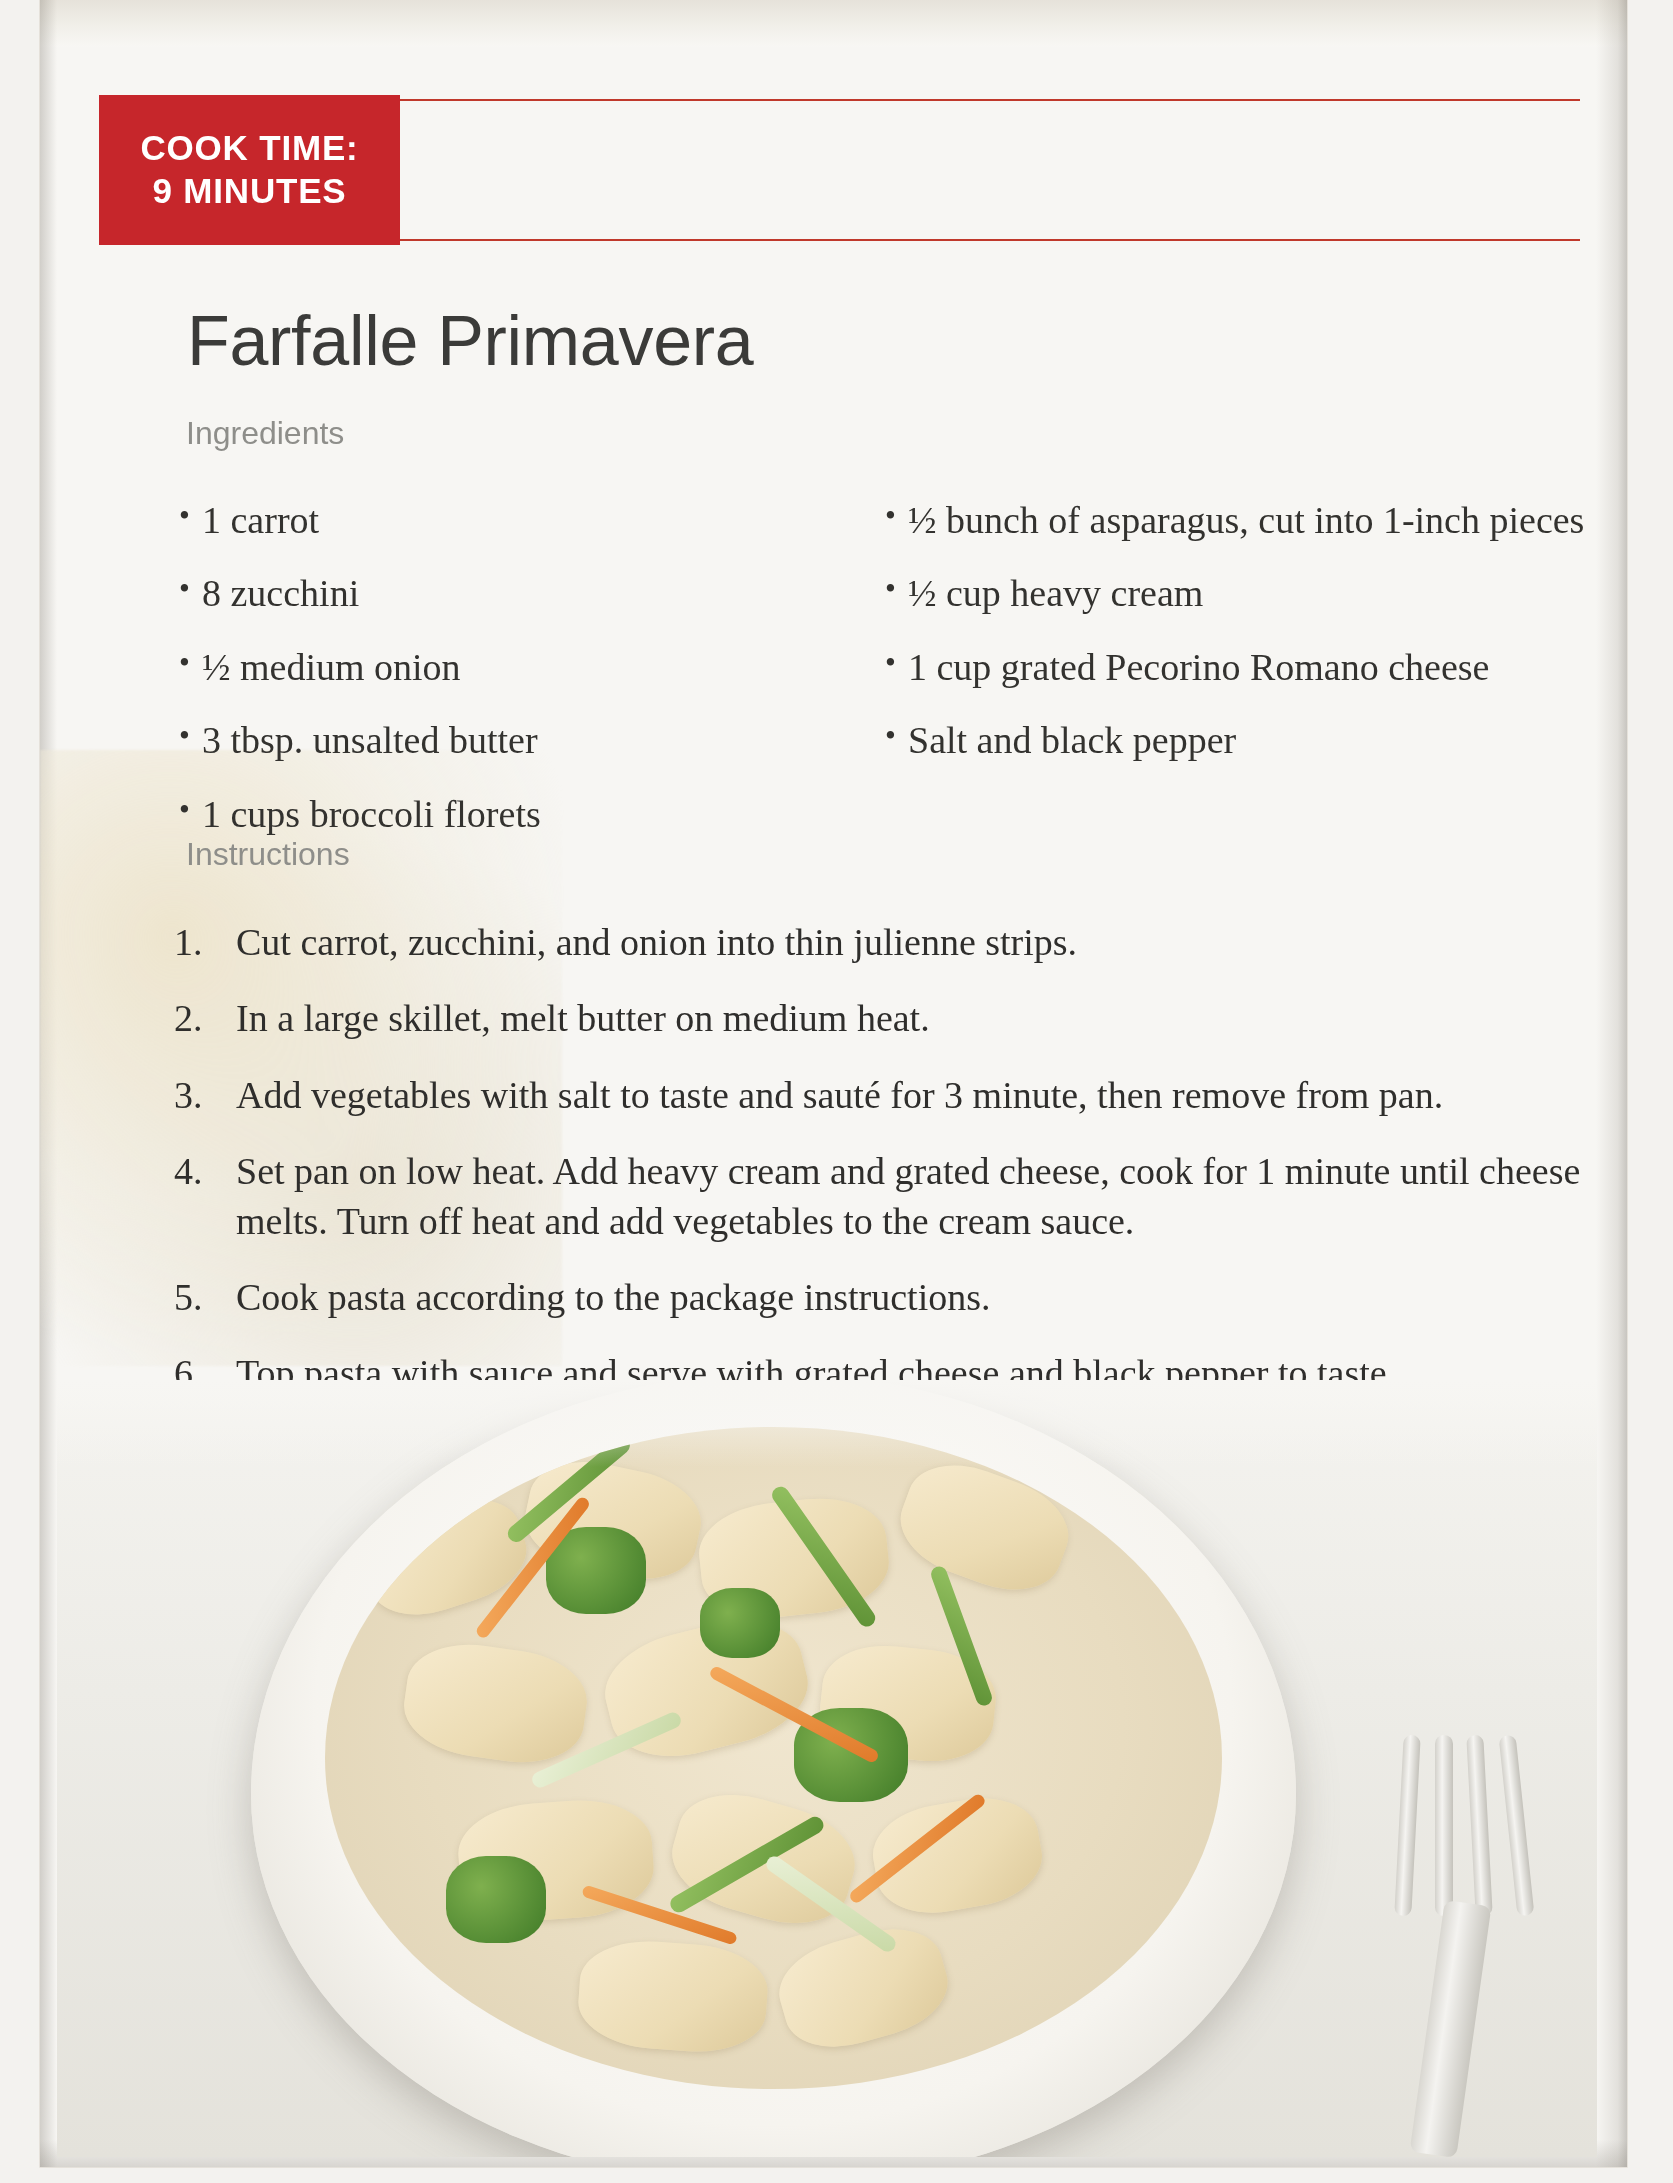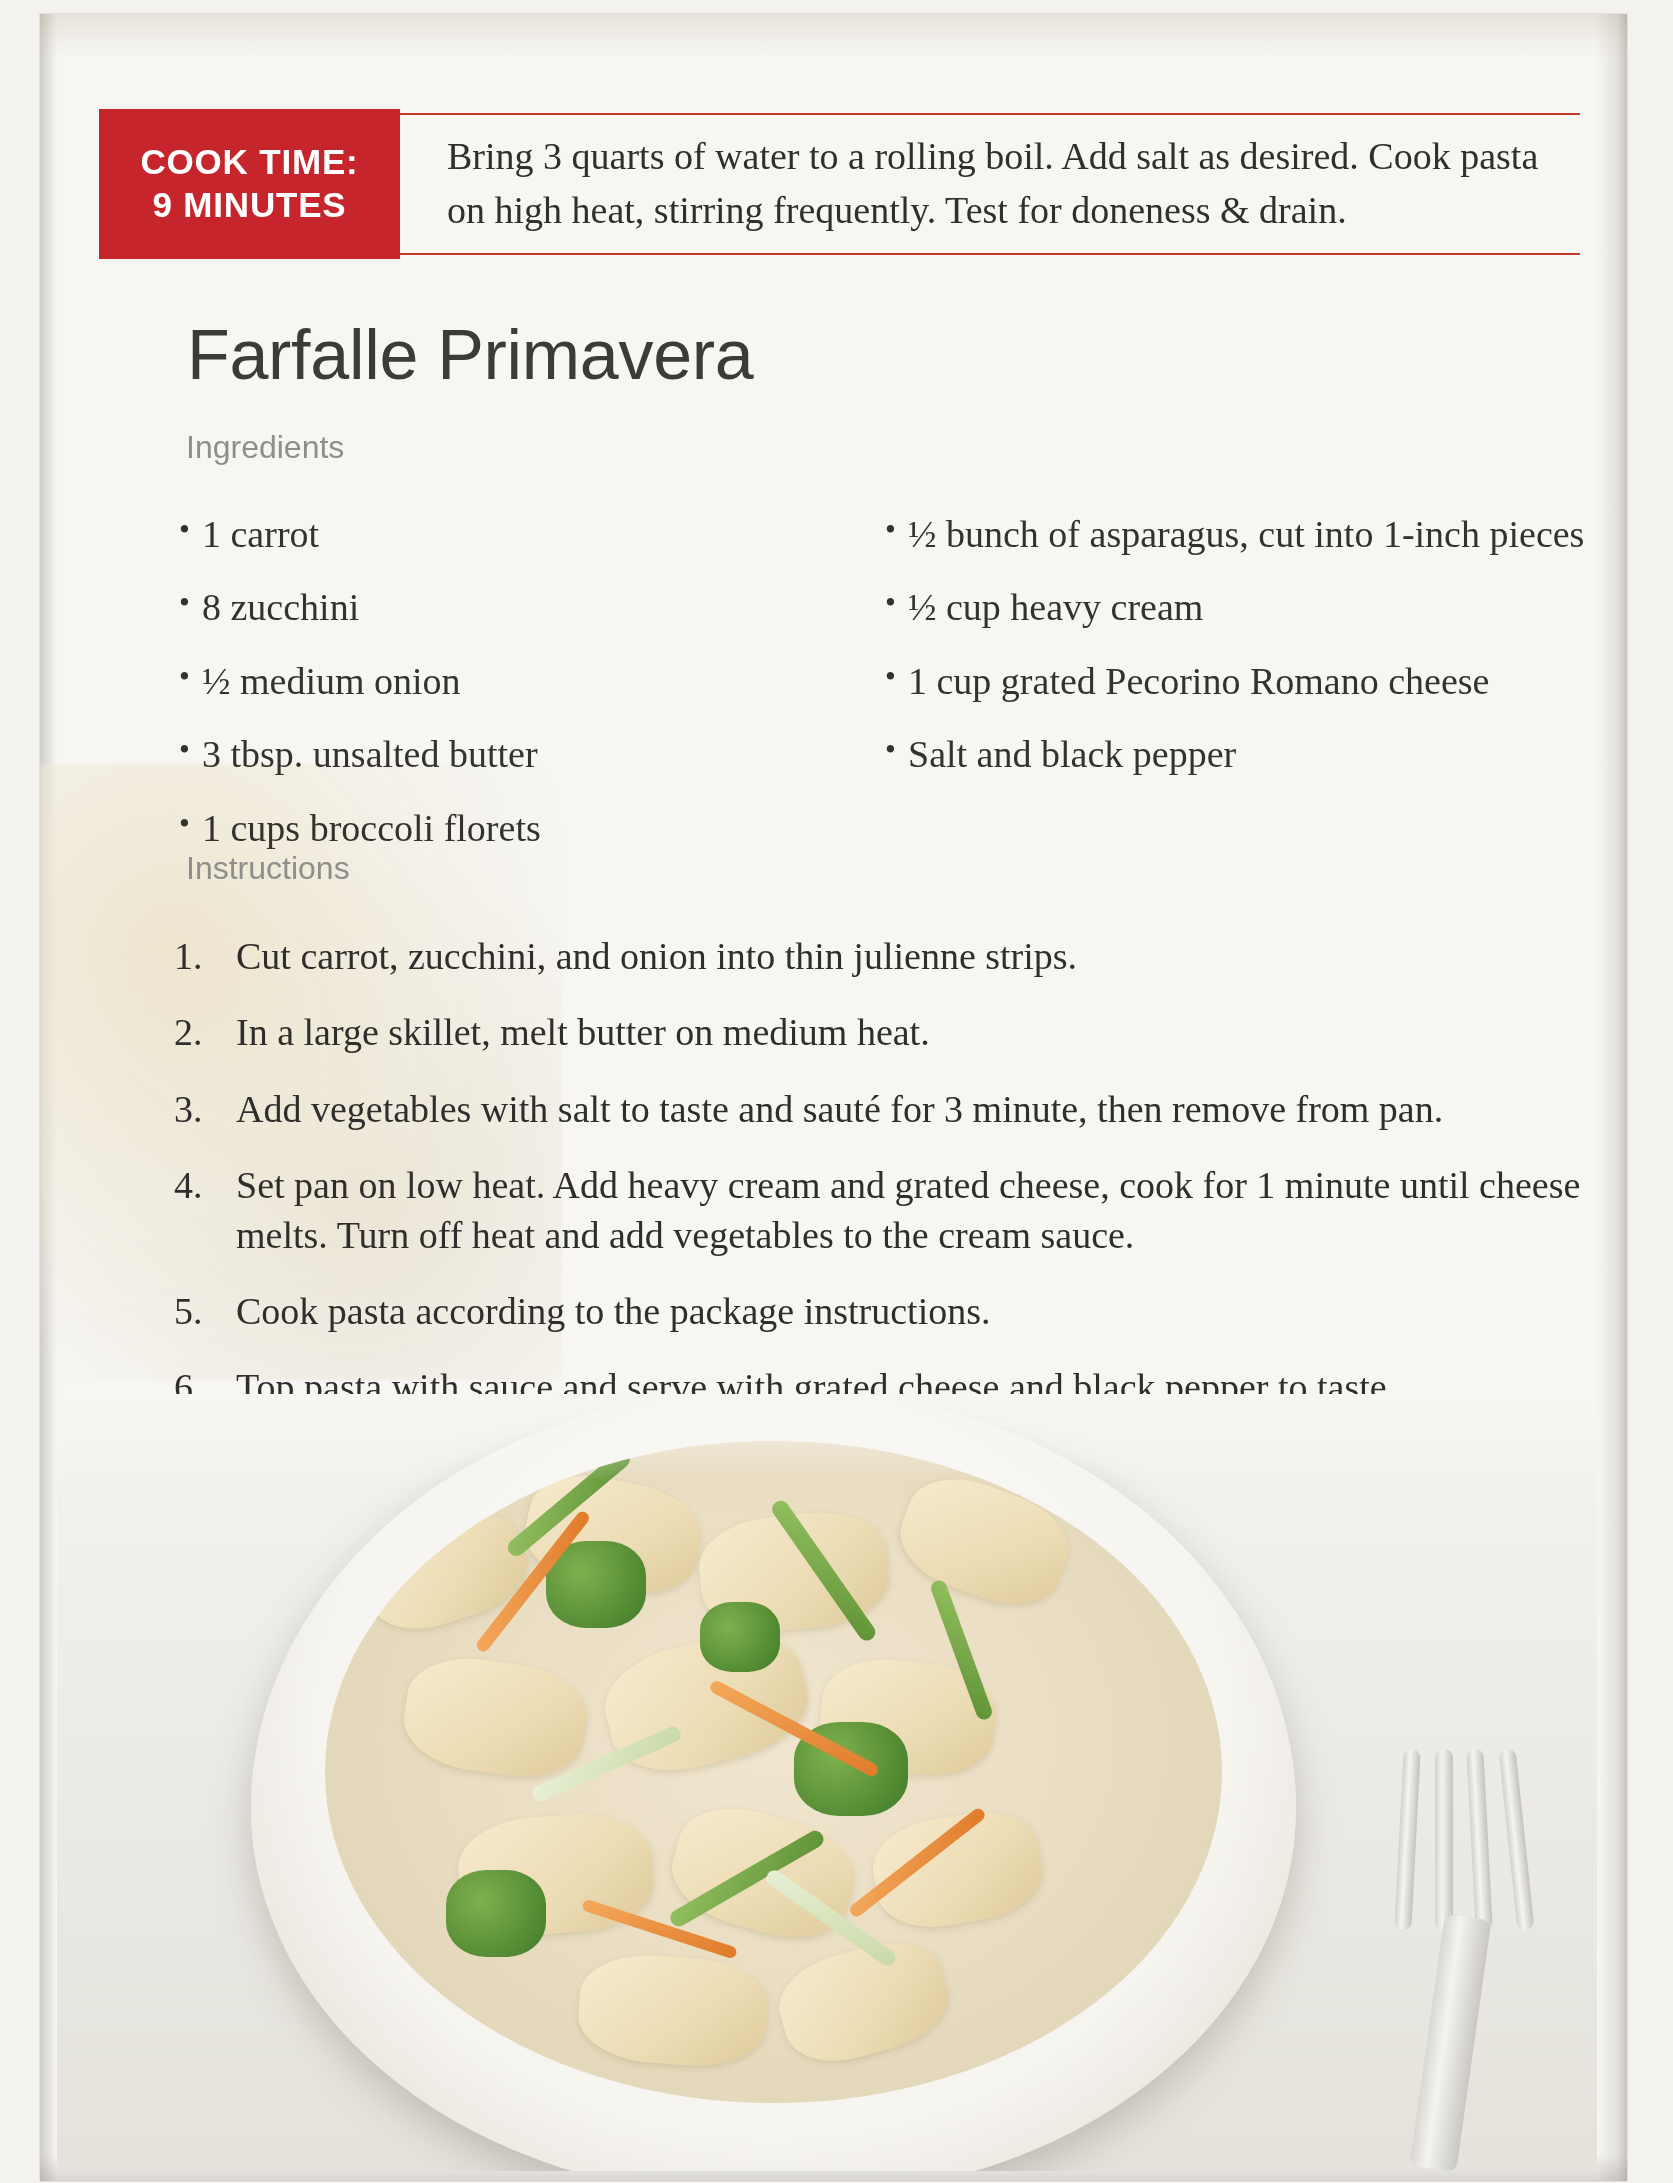--- a/index.html
+++ b/index.html
@@ -17,21 +17,21 @@
   
   .scene {
     position: absolute;
     inset: 0;
     background: #f3f2ef;
   }
 
   .box {
     position: absolute;
     left: 40px;
-    top: 14px;
+    top: 0;
     width: 1587px;
     height: 2167px;
     background: #f7f6f3;
     box-shadow: 0 0 0 0.7px #dedad2;
     overflow: hidden;
     text-decoration: underline;
   }
 
   
   .box-top-edge {
@@ -293,21 +293,20 @@
     <div class="box-bottom-edge"></div>
 
     <div class="bg-photo"></div>
 
     <div class="cook-banner">
       <div class="cook-banner-rule"></div>
       <div class="cook-tag">
         <span>COOK TIME:</span>
         <span>9 MINUTES</span>
       </div>
-      <div class="cook-instr">Bring 3 quarts of water to a rolling boil. Add salt as desired. Cook pasta on high heat, stirring frequently. Test for doneness &amp; drain.</div>
     </div>
 
     <div class="title">Farfalle Primavera</div>
 
     <div class="section-head" id="ingredients-head">Ingredients</div>
 
     <div class="ing-col" id="ing-col-left">
       <div class="ing-item">
         <span class="ing-bullet">•</span>
         <span class="ing-text">1 carrot</span>

